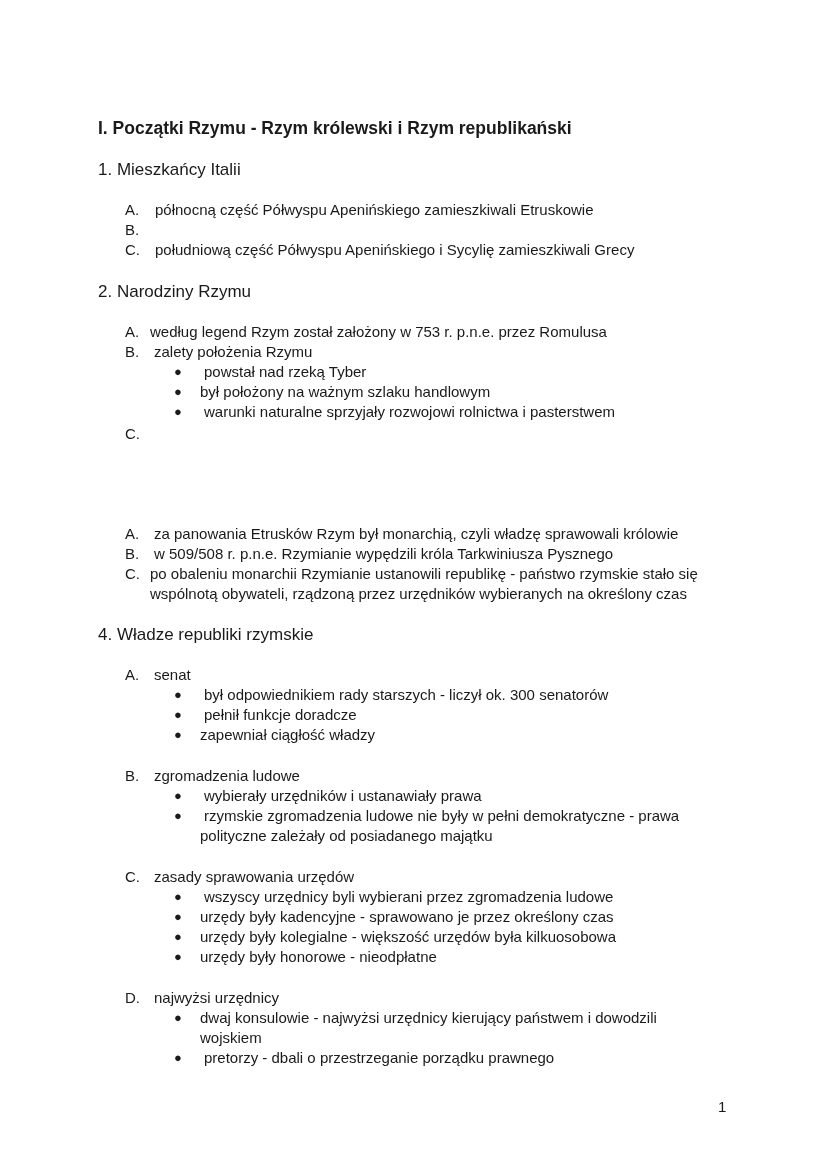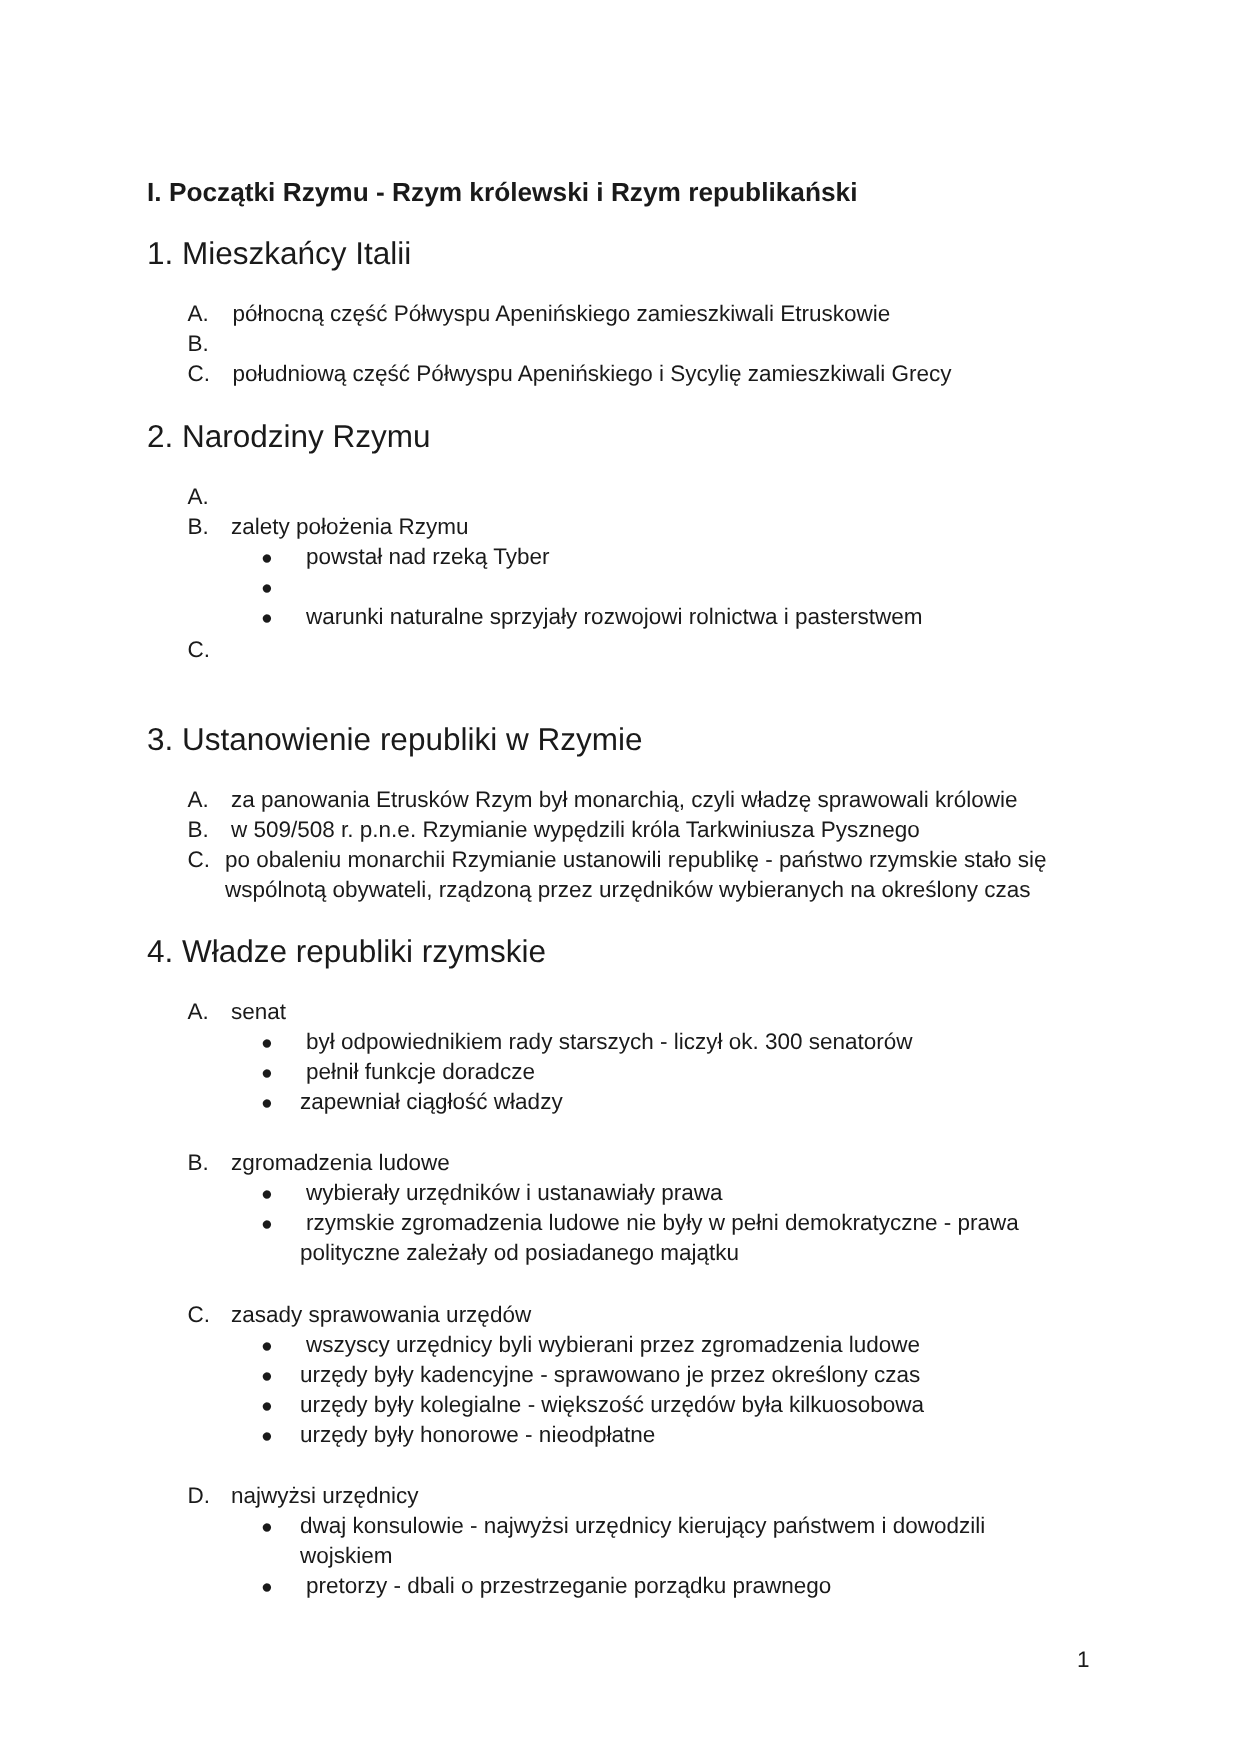--- a/index.html
+++ b/index.html
@@ -4,50 +4,51 @@
 <style>
   html, body { margin: 0; padding: 0; background: #ffffff; }
   body {
     width: 828px; height: 1169px; position: relative; overflow: hidden;
     font-family: "Liberation Sans", sans-serif; color: #1a1a1a;
     font-size: 15px;
   }
   .page { position: absolute; left: 0; top: 0; width: 795px; height: 1169px; }
   .line { position: absolute; white-space: nowrap; line-height: 20px; }
   .title { font-weight: bold; font-size: 17.5px; left: 98px; top: 118px; }
-  .sec { left: 98px; font-size: 21px; }
+  .sec { left: 98px; font-size: 17px; }
   .bullet-dot { font-size: 13px; }
   .pagenum { position: absolute; left: 718px; top: 1098px; font-size: 15px; }
 </style>
 </head>
 <body>
 
 <div class="page">
 
   <div class="line title">I. Początki Rzymu - Rzym królewski i Rzym republikański</div>
 
   <div class="line sec" style="top:160px">1. Mieszkańcy Italii</div>
   <div class="line" style="left:125px;top:200px">A.</div>
   <div class="line" style="left:155px;top:200px">północną część Półwyspu Apenińskiego zamieszkiwali Etruskowie</div>
   <div class="line" style="left:125px;top:220px">B.</div>
   <div class="line" style="left:125px;top:240px">C.</div>
   <div class="line" style="left:155px;top:240px">południową część Półwyspu Apenińskiego i Sycylię zamieszkiwali Grecy</div>
 
   <div class="line sec" style="top:282px">2. Narodziny Rzymu</div>
   <div class="line" style="left:125px;top:322px">A.</div>
+  <div class="line" style="left:150px;top:322px">według legend Rzym został założony w 753 r. p.n.e. przez Romulusa</div>
   <div class="line" style="left:125px;top:342px">B.</div>
   <div class="line" style="left:154px;top:342px">zalety położenia Rzymu</div>
   <div class="line bullet-dot" style="left:174px;top:362px">●</div>
   <div class="line" style="left:204px;top:362px">powstał nad rzeką Tyber</div>
   <div class="line bullet-dot" style="left:174px;top:382px">●</div>
+  <div class="line" style="left:200px;top:382px">był położony na ważnym szlaku handlowym</div>
   <div class="line bullet-dot" style="left:174px;top:402px">●</div>
   <div class="line" style="left:204px;top:402px">warunki naturalne sprzyjały rozwojowi rolnictwa i pasterstwem</div>
   <div class="line" style="left:125px;top:424px">C.</div>
 
-  <div class="line sec" style="top:484px">3. Ustanowienie republiki w Rzymie</div>
   <div class="line" style="left:125px;top:524px">A.</div>
   <div class="line" style="left:154px;top:524px">za panowania Etrusków Rzym był monarchią, czyli władzę sprawowali królowie</div>
   <div class="line" style="left:125px;top:544px">B.</div>
   <div class="line" style="left:154px;top:544px">w  509/508 r. p.n.e. Rzymianie wypędzili króla Tarkwiniusza Pysznego</div>
   <div class="line" style="left:125px;top:564px">C.</div>
   <div class="line" style="left:150px;top:584px">wspólnotą obywateli, rządzoną przez urzędników wybieranych na określony czas</div>
   <div class="line" style="left:150px;top:564px">po obaleniu monarchii Rzymianie ustanowili republikę - państwo rzymskie stało się</div>
 
   <div class="line sec" style="top:625px">4. Władze republiki rzymskie</div>
 

